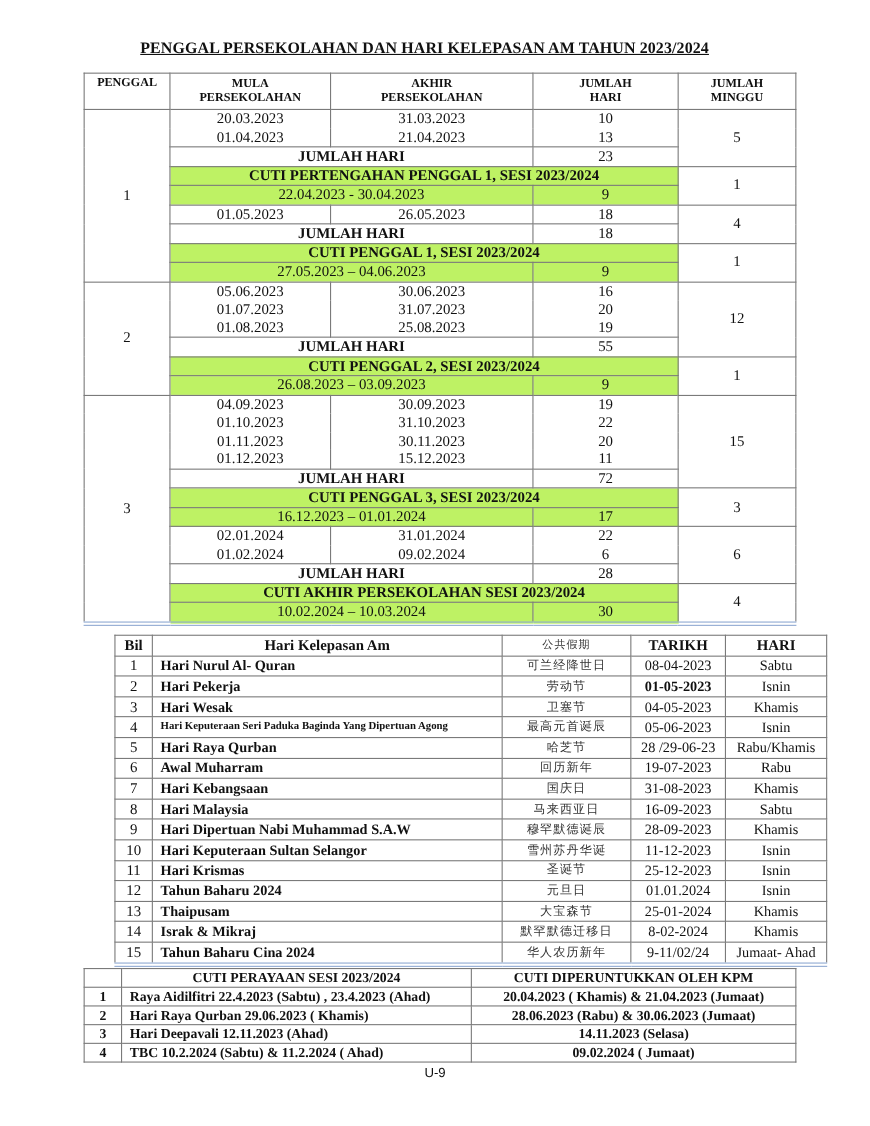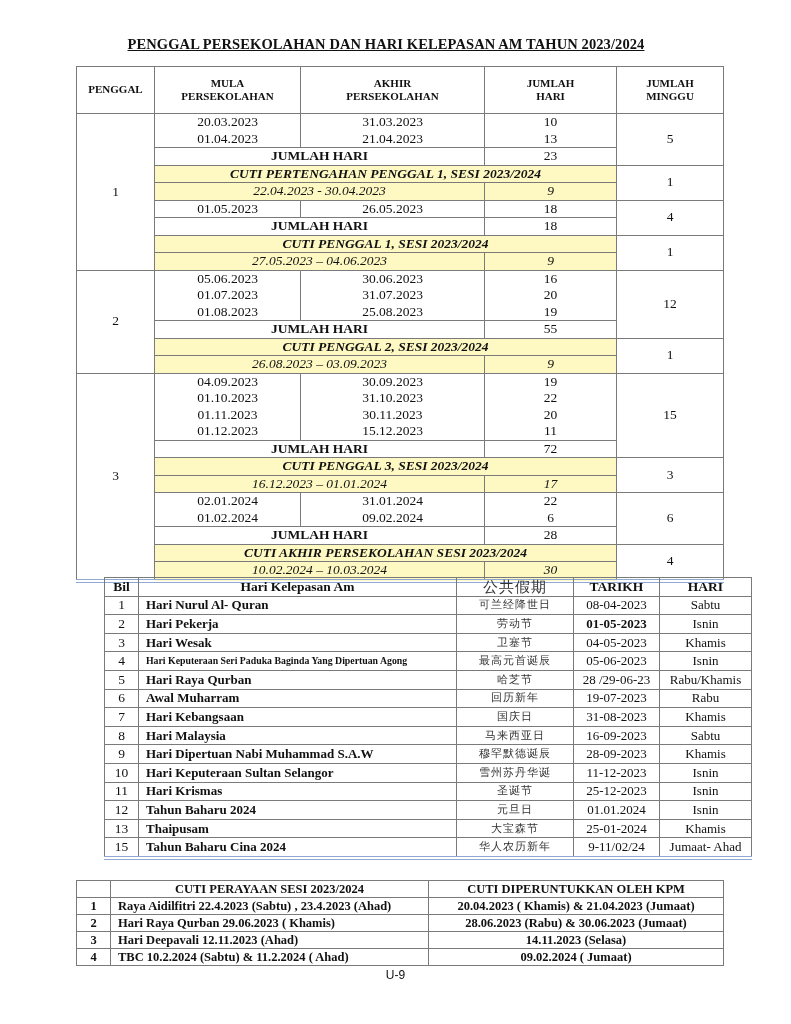--- a/index.html
+++ b/index.html
@@ -4,21 +4,21 @@
 <style>
   html, body { margin: 0; padding: 0; background: #ffffff; }
   body { width: 791px; height: 1024px; position: relative; font-family: "Liberation Serif", serif; color: #111; overflow: hidden; }
   .title { position: absolute; top: 36px; left: 0; width: 772px; text-align: center; font-weight: bold; font-size: 14.5px; text-decoration: underline; letter-spacing: 0.1px; }
   table { border-collapse: collapse; position: absolute; left: 76px; width: 647px; table-layout: fixed; }
   td, th { border: 1px solid #7a7a7a; padding: 0; text-align: center; font-size: 13.5px; line-height: 16.5px; vertical-align: middle; }
   th { font-weight: bold; font-size: 11px; line-height: 13px; }
   #term-table { top: 66px; }
   #term-table thead th { height: 30px; }
   .bold { font-weight: bold; }
-  .peach { background: #fef9c3; font-style: italic; }
+  .peach { background: #bef264; }
   .nb-t { border-top: none !important; }
   .nb-b { border-bottom: none !important; }
   .sep { border-bottom: 4px double #8fa9d2 !important; }
   #holiday-table { top: 577px; margin-left: 28px; }
   #holiday-table td { height: 17.6px; line-height: 16px; }
   #holiday-table .hname { text-align: left; padding-left: 7px; font-weight: bold; font-size: 13px; }
   #holiday-table .hname.small { font-size: 9.8px; }
   #holiday-table .cn { font-family: "DejaVu Sans", sans-serif; font-size: 11px; color: #333; letter-spacing: 1px; }
   #holiday-table .hd { font-weight: bold; font-size: 13px; }
   #cuti-table { top: 880px; }
@@ -34,21 +34,21 @@
 <table id="term-table">
   <colgroup>
     <col style="width:78px">
       <col style="width:146px">
       <col style="width:184px">
       <col style="width:132px">
       <col style="width:107px">
   </colgroup>
   <thead>
     <tr>
-      <th style="vertical-align:top;padding-top:16px"><span>PENGGAL</span></th>
+      <th style="vertical-align:top;padding-top:2px"><span>PENGGAL</span></th>
       <th><span>MULA</span><br><span>PERSEKOLAHAN</span></th>
       <th><span>AKHIR</span><br><span>PERSEKOLAHAN</span></th>
       <th><span>JUMLAH</span><br><span>HARI</span></th>
       <th><span>JUMLAH</span><br><span>MINGGU</span></th>
     </tr>
   </thead>
   <tbody id="term-body">
       <tr>
         <td rowspan="9">1</td>
         <td class="nb-b">20.03.2023</td>
@@ -185,21 +185,21 @@
     <col style="width:34px">
       <col style="width:318px">
       <col style="width:117px">
       <col style="width:86px">
       <col style="width:92px">
   </colgroup>
   <thead>
     <tr>
       <td class="bold">Bil</td>
       <td class="bold">Hari Kelepasan Am</td>
-      <td class="cn" style="font-family:'DejaVu Sans',sans-serif;font-size:15px;">公共假期</td>
+      <td class="cn" style="font-family:'DejaVu Sans',sans-serif;font-size:10px;">公共假期</td>
       <td class="bold">TARIKH</td>
       <td class="bold">HARI</td>
     </tr>
   </thead>
   <tbody id="holiday-body">
       <tr>
         <td>1</td>
         <td class="hname">Hari Nurul Al- Quran</td>
         <td class="cn">可兰经降世日</td>
         <td class="hd" style="font-weight:normal">08-04-2023</td>
@@ -280,20 +280,27 @@
         <td class="hname">Tahun Baharu 2024</td>
         <td class="cn">元旦日</td>
         <td class="hd" style="font-weight:normal">01.01.2024</td>
         <td class="hd" style="font-weight:normal">Isnin</td>
       </tr>
       <tr>
         <td>13</td>
         <td class="hname">Thaipusam</td>
         <td class="cn">大宝森节</td>
         <td class="hd" style="font-weight:normal">25-01-2024</td>
+        <td class="hd" style="font-weight:normal">Khamis</td>
+      </tr>
+      <tr>
+        <td>14</td>
+        <td class="hname">Israk &amp; Mikraj</td>
+        <td class="cn">默罕默德迁移日</td>
+        <td class="hd" style="font-weight:normal">8-02-2024</td>
         <td class="hd" style="font-weight:normal">Khamis</td>
       </tr>
       <tr>
         <td class="sep">15</td>
         <td class="hname sep">Tahun Baharu Cina 2024</td>
         <td class="cn sep">华人农历新年</td>
         <td class="hd sep" style="font-weight:normal">9-11/02/24</td>
         <td class="hd sep" style="font-weight:normal">Jumaat- Ahad</td>
       </tr>
     </tbody>

